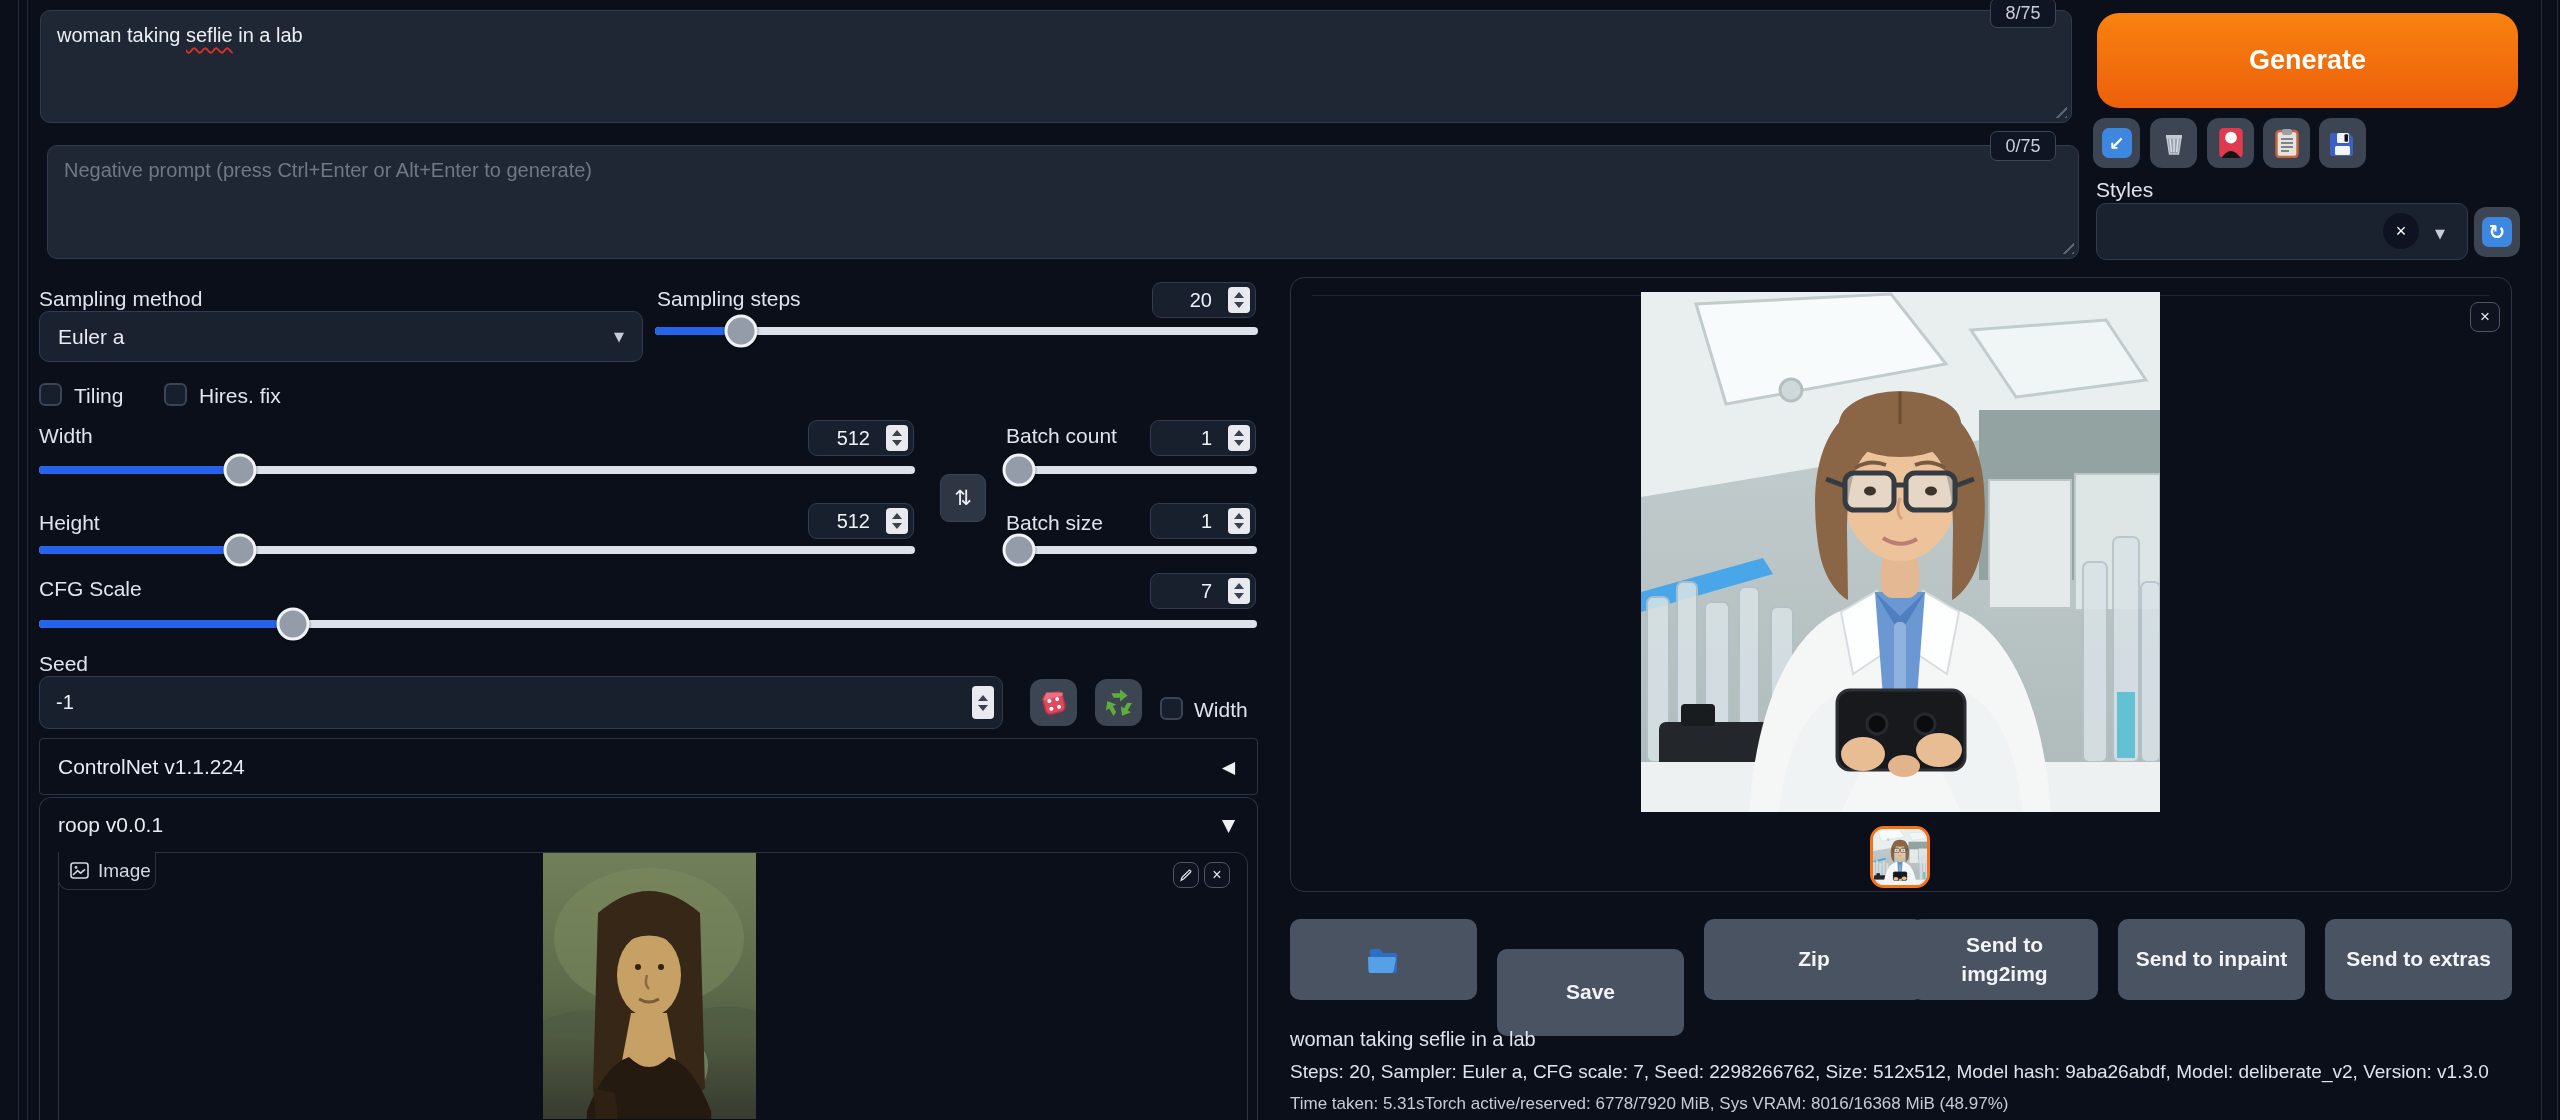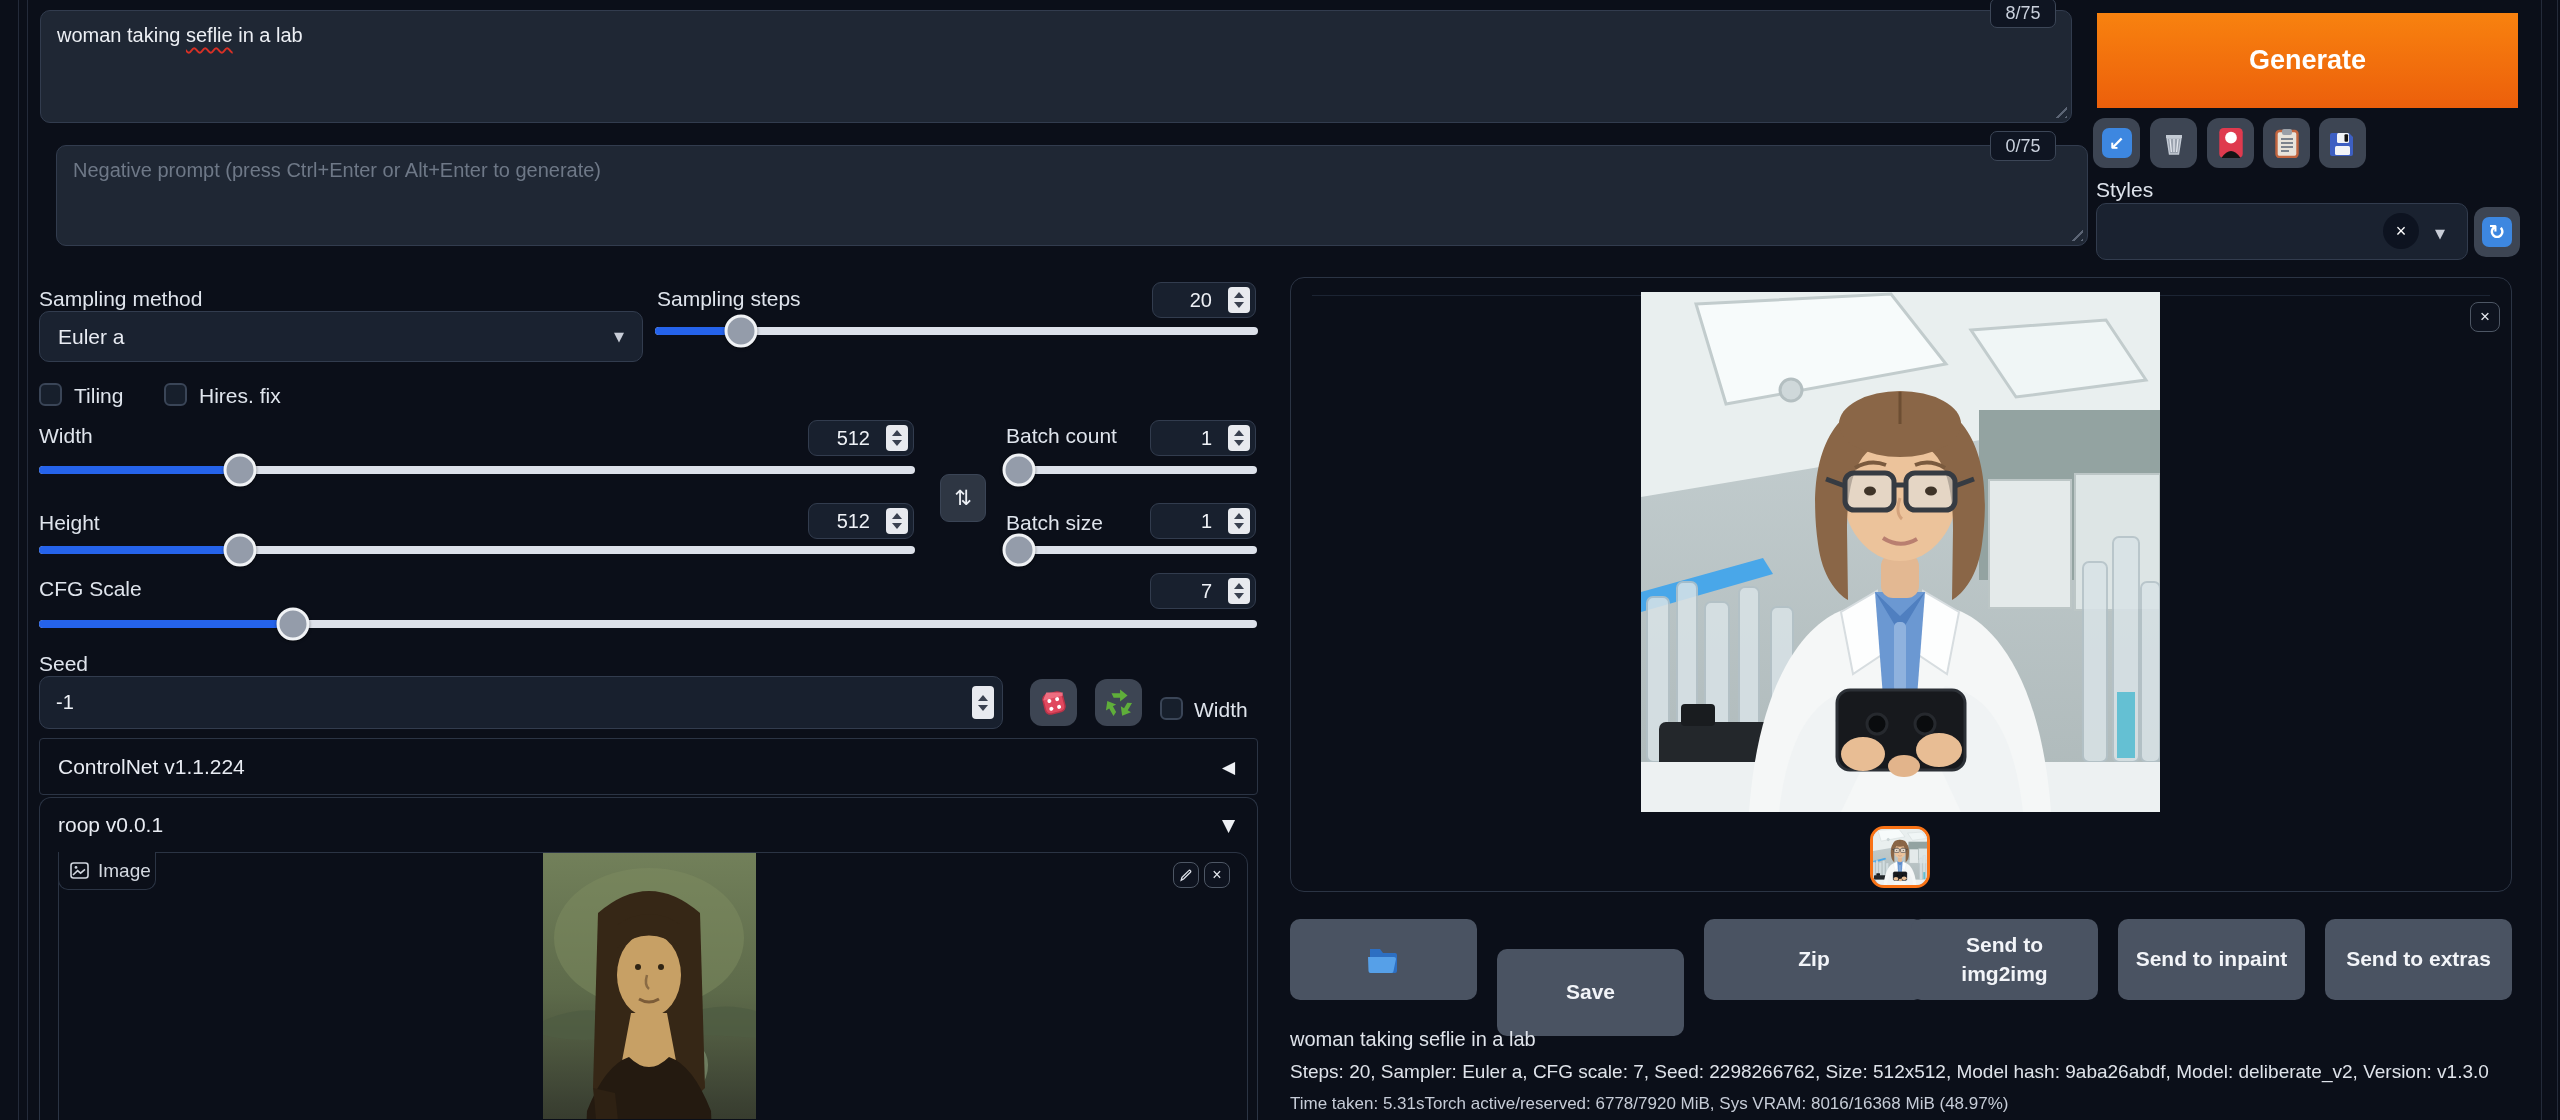--- a/index.html
+++ b/index.html
@@ -37,21 +37,21 @@
   .dd{position:absolute;background:#1a2230;border:1px solid #323c4e;border-radius:10px;display:flex;
       align-items:center;color:#e8ebf2;font-size:21px;padding:0 18px;box-sizing:border-box;}
   .caret{margin-left:auto;font-family:"DejaVu Sans",sans-serif;font-size:13px;color:#c8cdd7;}
   .acc{position:absolute;border:1px solid #2b3444;border-radius:4px;box-sizing:border-box;}
   .acclbl{position:absolute;left:18px;font-size:21px;color:#e8ebf2;}
   .arr{position:absolute;right:22px;font-family:"DejaVu Sans",sans-serif;font-size:17px;color:#eef0f4;}
   .btn-sm{position:absolute;background:#3d4553;border-radius:12px;display:flex;align-items:center;
           justify-content:center;}
   .iconsq{width:30px;height:30px;background:#3d87e0;border-radius:7px;display:flex;align-items:center;
           justify-content:center;color:#fff;font-family:"DejaVu Sans",sans-serif;font-size:19px;font-weight:bold;}
-  .gen{position:absolute;background:linear-gradient(180deg,#f8820f,#ec5f0b);border-radius:0;color:#fff;
+  .gen{position:absolute;background:linear-gradient(180deg,#f8820f,#ec5f0b);border-radius:22px;color:#fff;
        font-weight:700;font-size:27px;display:flex;align-items:center;justify-content:center;}
   .obtn{position:absolute;background:#4a5362;border-radius:10px;color:#f2f4f8;font-weight:700;font-size:21px;
         display:flex;align-items:center;justify-content:center;text-align:center;line-height:1.35;box-sizing:border-box;}
   .xbtn{position:absolute;border:1px solid #4d5664;border-radius:8px;display:flex;align-items:center;
         justify-content:center;color:#e5e8ee;background:rgba(17,24,38,.5);box-sizing:border-box;}
   .info{position:absolute;color:#dfe3ea;white-space:nowrap;}
   .panel{position:absolute;border:1px solid #2b3444;border-radius:14px;box-sizing:border-box;}
   .tab{position:absolute;border:1px solid #2b3444;border-top:none;border-radius:0 0 10px 10px;
        background:#0b0f19;display:flex;align-items:center;gap:9px;padding-left:11px;box-sizing:border-box;
        color:#d3d8e0;font-size:19px;}
@@ -162,21 +162,21 @@
   <div class="vline" style="left:27px"></div>
   <div class="vline" style="left:2541px"></div>
   <div class="vline" style="left:2557px"></div>
 
   <div class="abs tbox" style="left:40px;top:10px;width:2032px;height:113px">
     <div class="ptext"><span>woman taking </span><span class="wavy">seflie</span><span> in a lab</span></div>
     <div class="rz"></div>
   </div>
   <div class="badge" style="left:1990px;top:-2px;width:66px;height:30px">8/75</div>
 
-  <div class="abs tbox" style="left:56px;top:145px;width:2032px;height:101px">
+  <div class="abs tbox" style="left:47px;top:145px;width:2032px;height:114px">
     <textarea class="ta" placeholder="Negative prompt (press Ctrl+Enter or Alt+Enter to generate)" style=""></textarea>
     <div class="rz"></div>
   </div>
   <div class="badge" style="left:1990px;top:131px;width:66px;height:30px">0/75</div>
 
   <div class="lbl" style="left:39px;top:287px">Sampling method</div>
   <div class="dd" style="left:39px;top:311px;width:604px;height:51px">
     <span>Euler a</span>
     <span class="caret">▼</span>
   </div>

